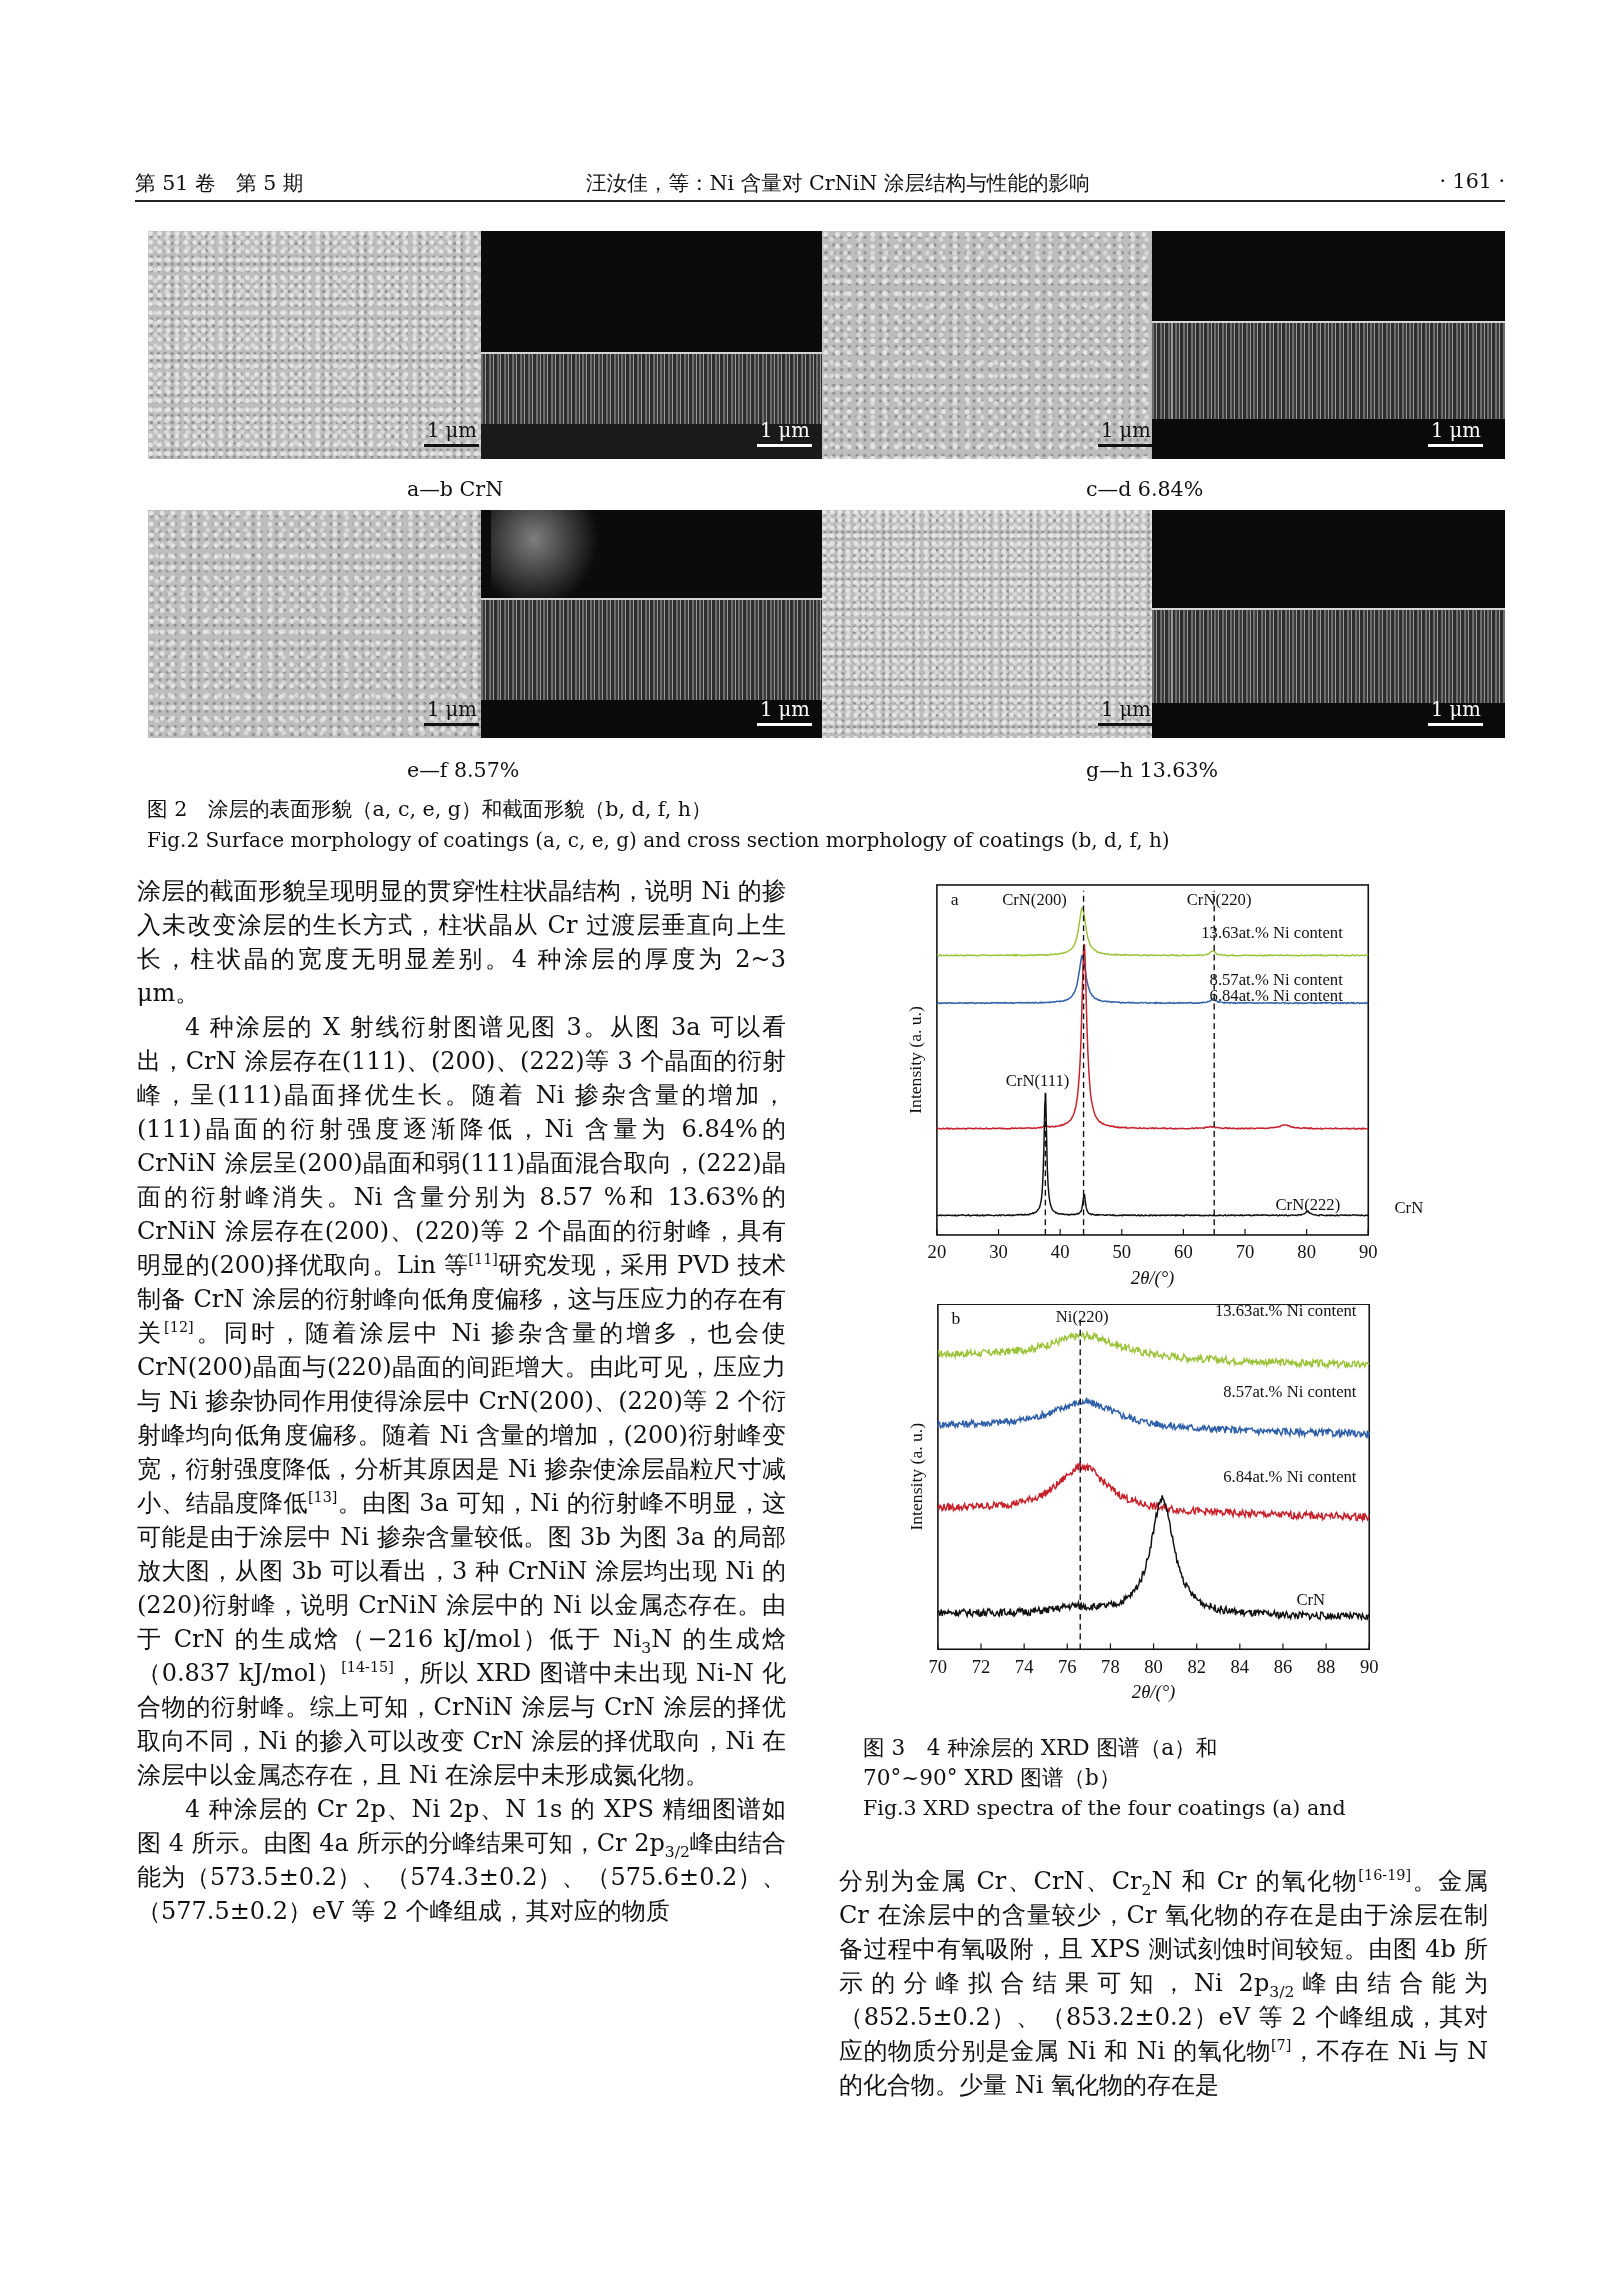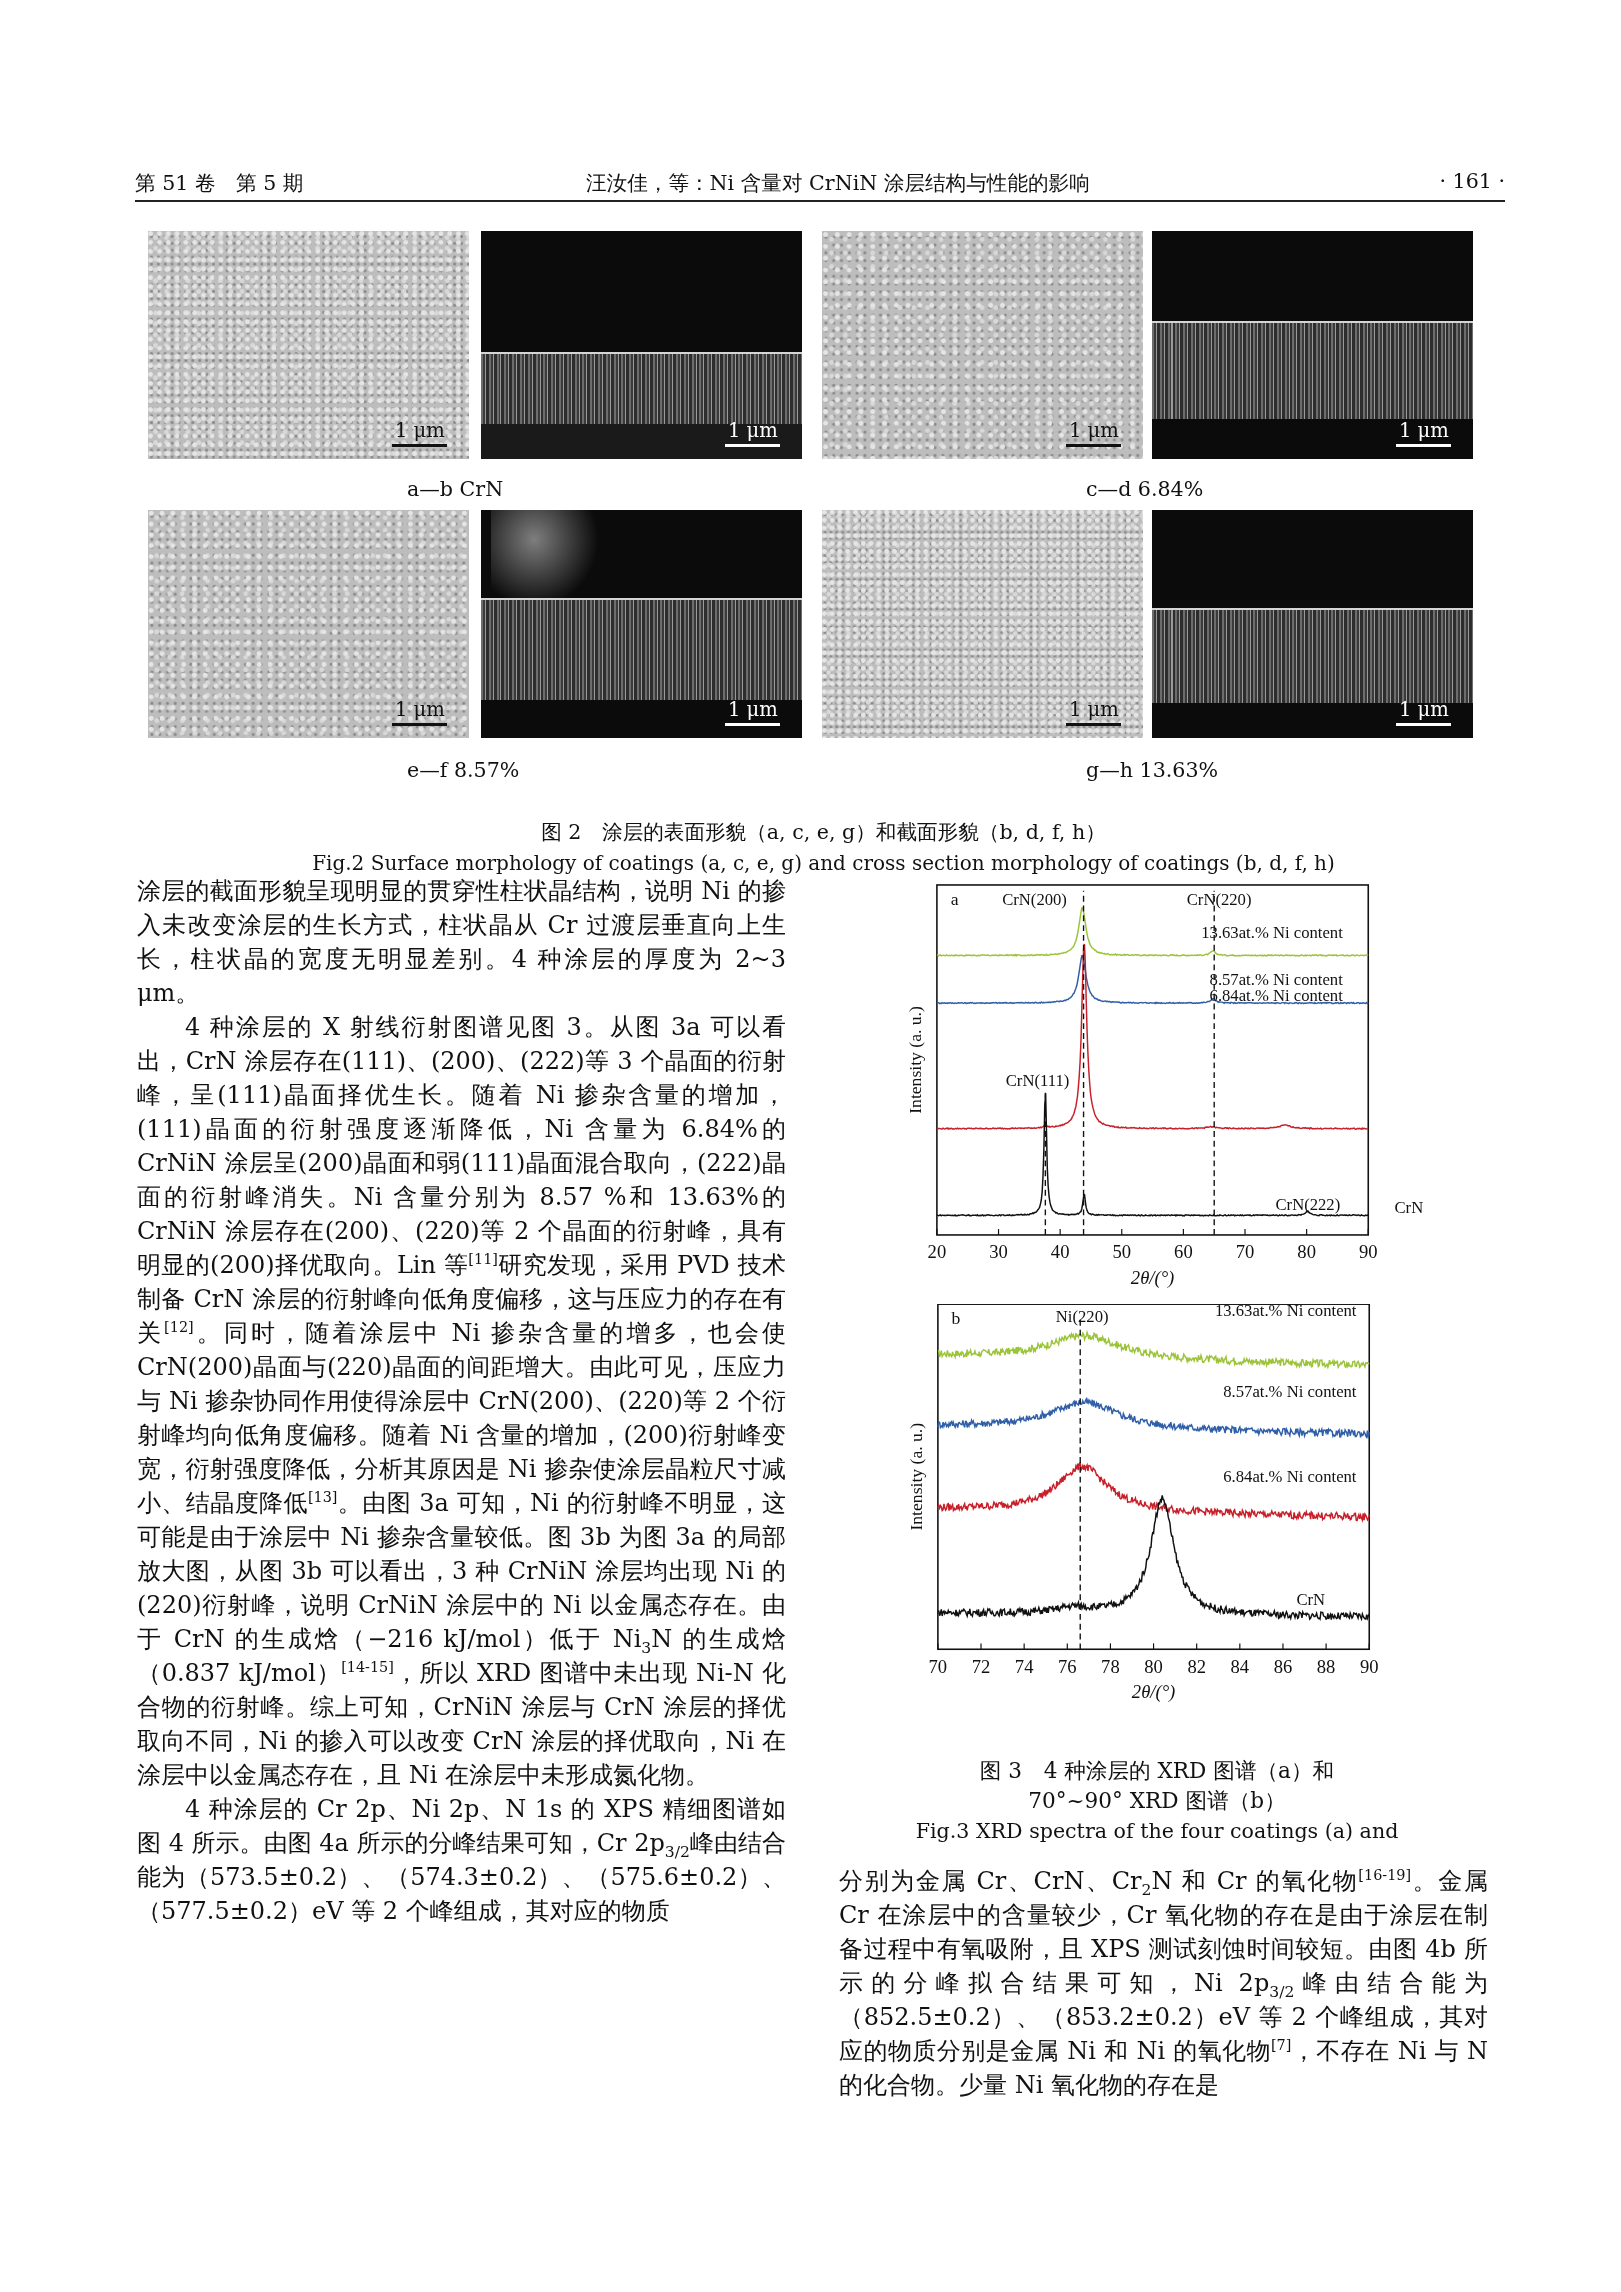--- a/index.html
+++ b/index.html
@@ -2,36 +2,36 @@
 <html><head>
 <meta charset="utf-8">
 <style>
   html,body{margin:0;padding:0;background:#fff;}
   body{width:1621px;height:2293px;position:relative;overflow:hidden;font-family:"DejaVu Serif","Liberation Serif",serif;color:#111;}
   .header{position:absolute;left:135px;top:159px;width:1370px;height:35px;font-size:20.6px;margin-top:6px;}
   .header .left{position:absolute;left:0;top:3.9px;}
   .header .center{position:absolute;left:451px;top:3.9px;}
   .header .right{position:absolute;right:0;top:3.9px;}
   .header-rule{position:absolute;left:135px;top:200px;width:1370px;height:2px;background:#222;}
-  .sem{position:absolute;width:321px;height:228px;overflow:hidden;}
+  .sem{position:absolute;width:321px;height:228px;overflow:hidden;padding-left:32px;}
   .sem.surface{background:#bdbdbd;
     background-image:radial-gradient(circle at 30% 30%,#e5e5e5 0 2px,transparent 2.9px),radial-gradient(circle at 70% 60%,#d8d8d8 0 2px,transparent 2.9px),radial-gradient(circle at 50% 80%,#8a8a8a 0 1px,transparent 2px);
     background-size:8.8px 8.8px,10.8px 10.8px,6.9px 6.9px;}
   .sem.section{background:#0b0b0b;}
   .sem.section .film{position:absolute;left:0;right:0;background:repeating-linear-gradient(90deg,#6d6d6d 0 2px,#3a3a3a 2px 3.9px,#9a9a9a 3.9px 4.9px,#2d2d2d 4.9px 7.8px);border-top:2.9px solid #d5d5d5;}
   .sem.section .substrate{position:absolute;left:0;right:0;bottom:0;background:#1a1a1a;}
   .sem .glow{position:absolute;left:9.8px;top:0;width:108px;height:98px;background:radial-gradient(ellipse at 40% 30%,rgba(220,220,220,.55),transparent 70%);}
   .scalebar{position:absolute;right:21.6px;bottom:11.8px;text-align:center;font-size:19.6px;}
   .surface .scalebar{color:#111;}
   .section .scalebar{color:#fff;}
   .scalebar .bar{height:2.9px;width:55px;margin:2px auto 0;}
   .surface .scalebar .bar{background:#111;}
   .section .scalebar .bar{background:#fff;}
   .sublabel{position:absolute;font-size:20.6px;}
-  .caption{position:absolute;text-align:center;font-size:20.6px;margin-top:23px;}
+  .caption{position:absolute;font-size:20.6px;}
   .body-text{position:absolute;font-size:24px;line-height:34px;text-align:justify;}
   .body-text p{margin:0;}
   .indent{text-indent:2em;}
   sup{font-size:60%;vertical-align:super;line-height:0;}
   sub{font-size:65%;vertical-align:sub;line-height:0;}
   .chart{position:absolute;}
   .chart svg text{font-family:"Liberation Serif","DejaVu Serif",serif;}
 </style>
 </head>
 <body>

